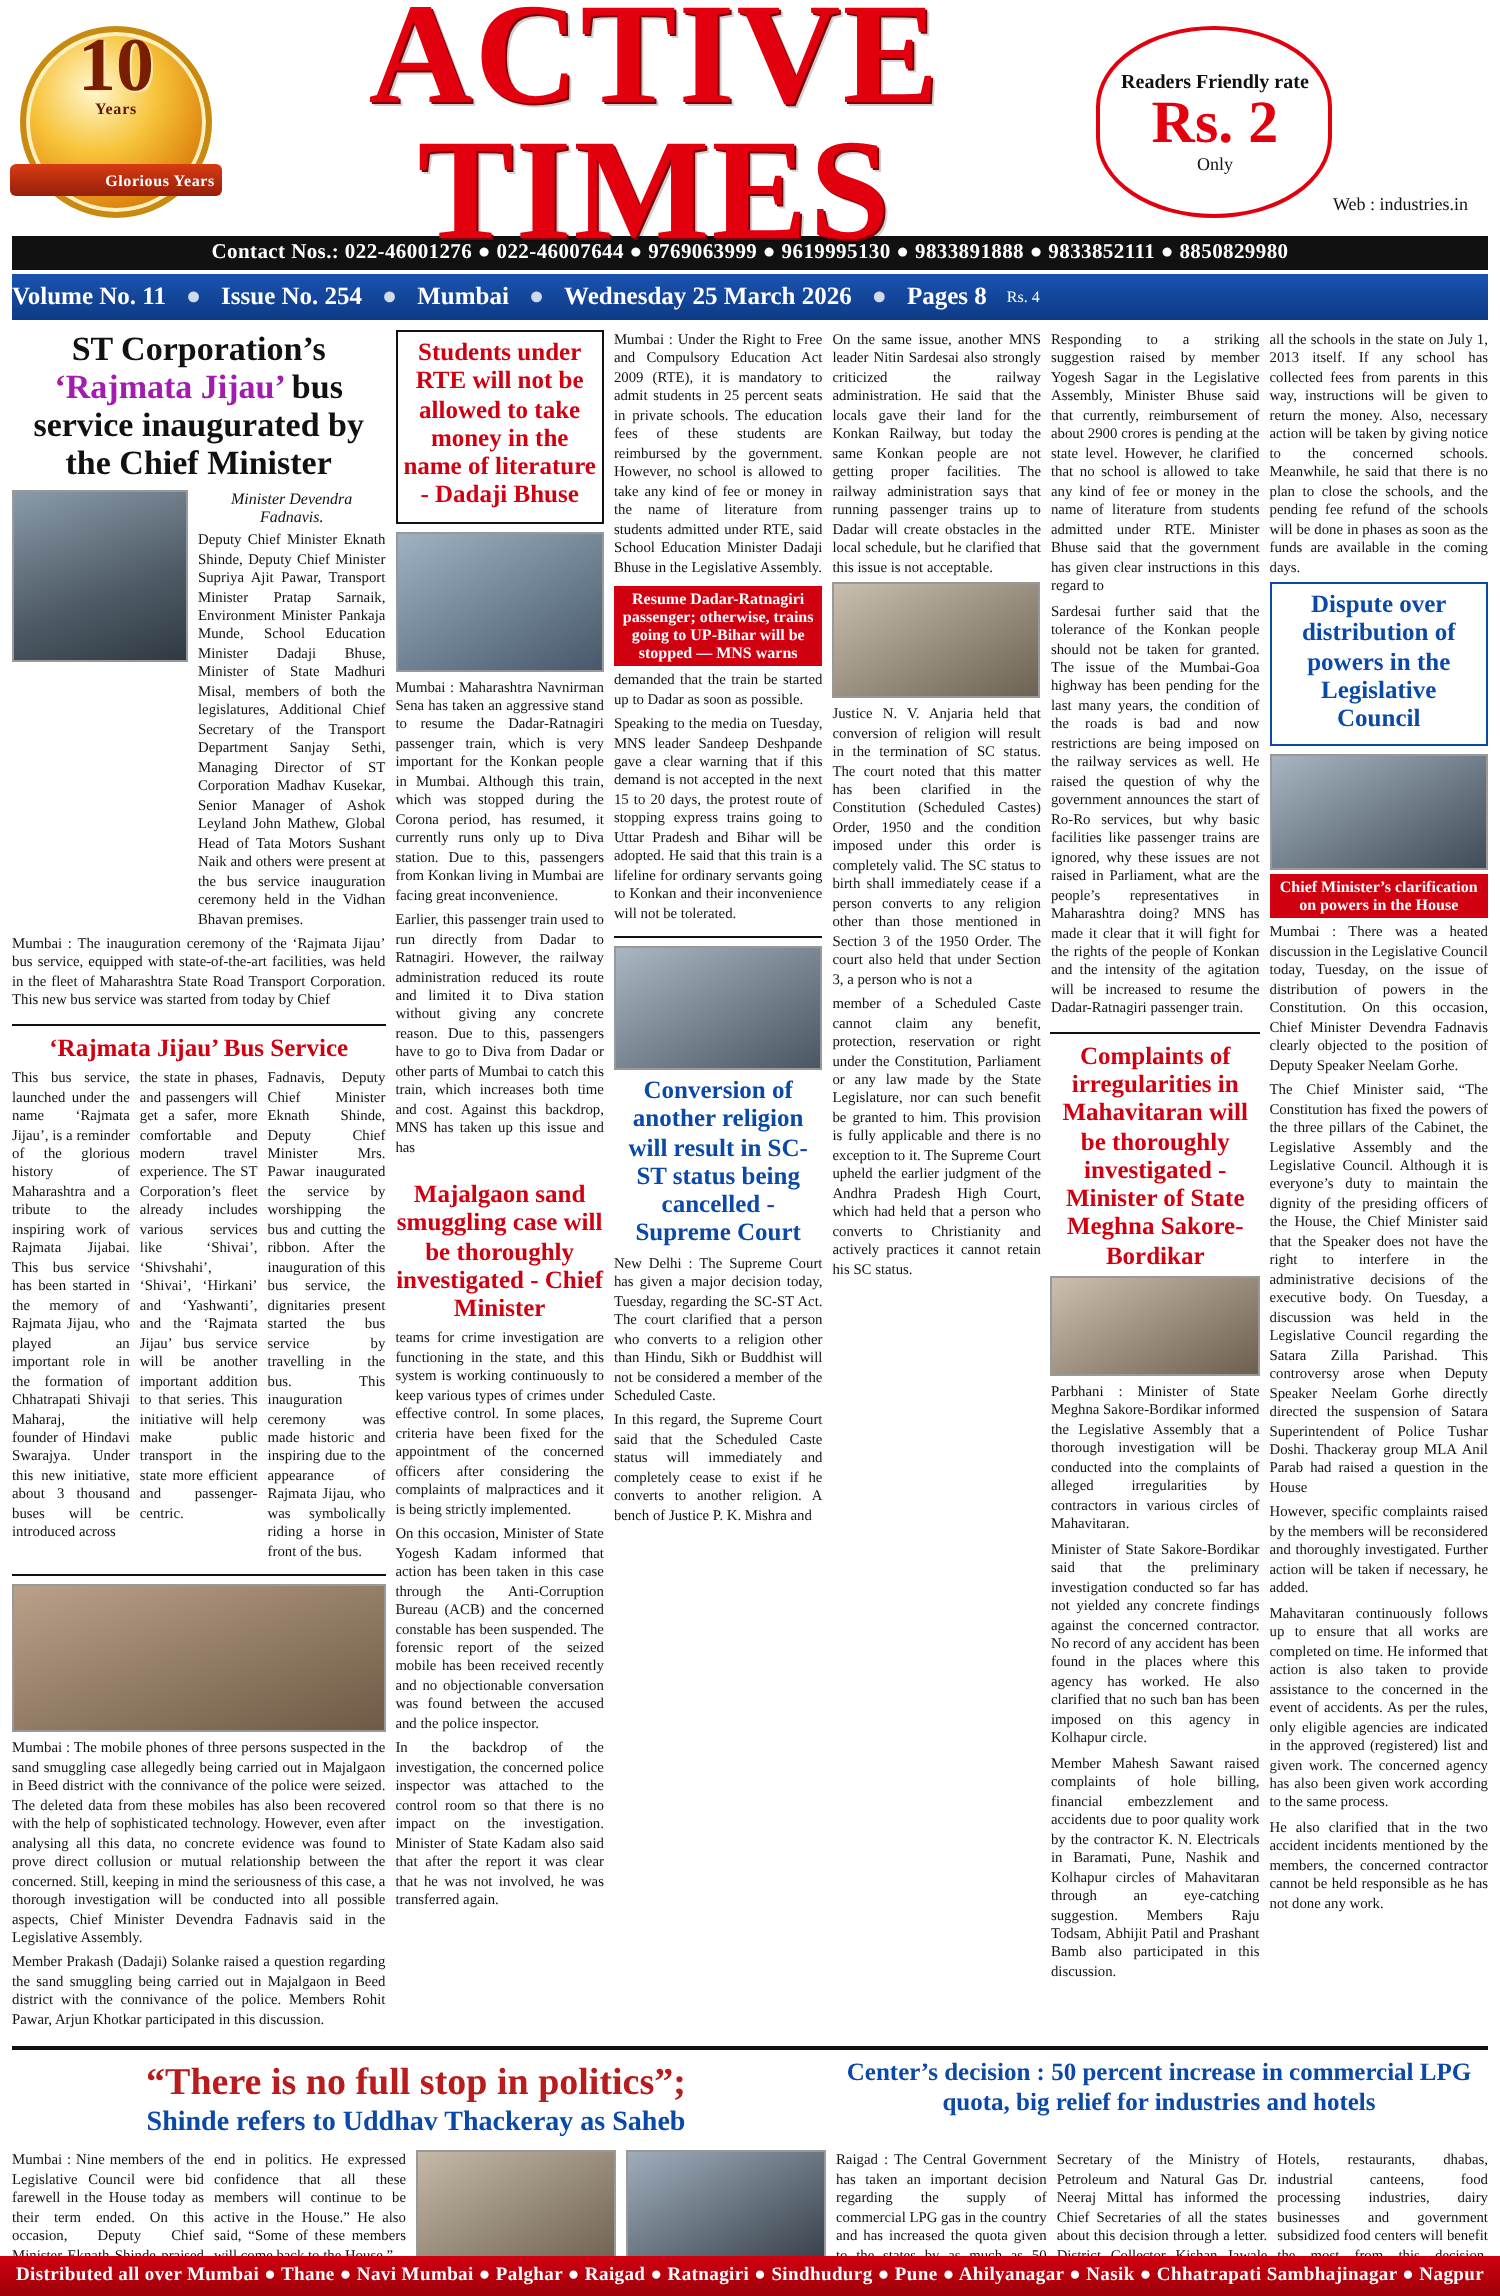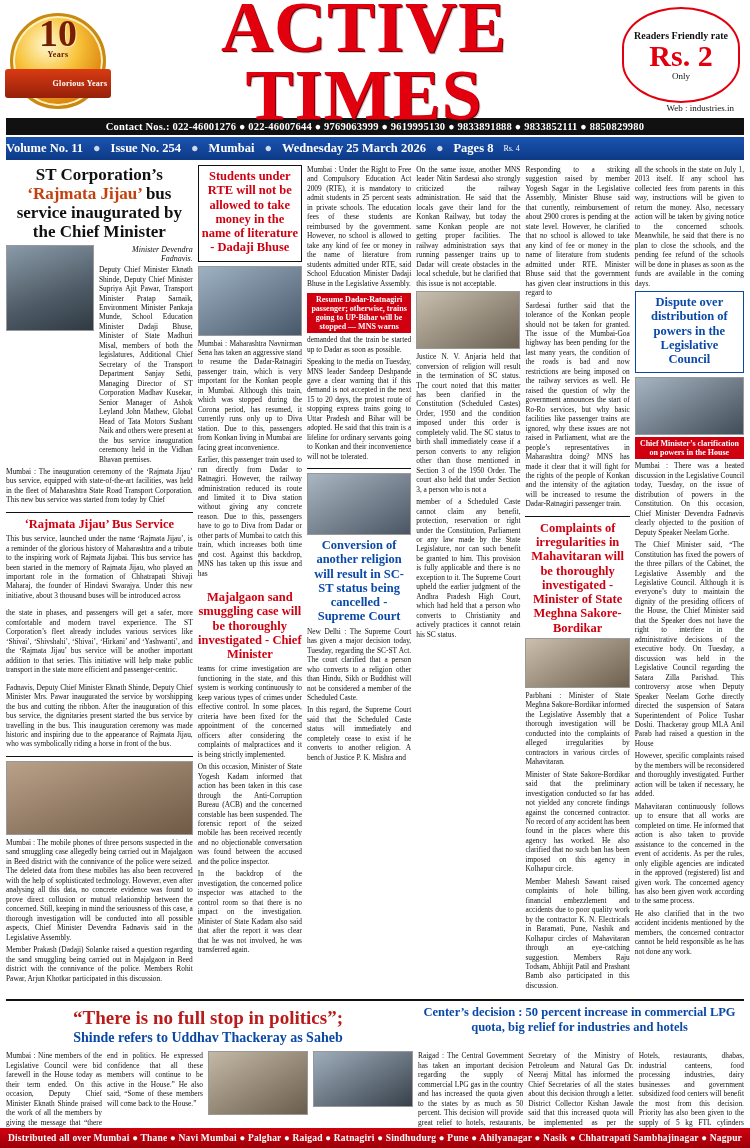--- a/index.html
+++ b/index.html
@@ -11,21 +11,21 @@
     color:#111;
     overflow:hidden;
   }
   .page { width:750px; height:1148px; position:relative; padding:0 6px; }
 
   
   .masthead { display:flex; align-items:center; justify-content:space-between; padding:4px 4px 0 4px; height:118px; }
   .logo-badge { width:96px; height:96px; border-radius:50%; background:radial-gradient(circle at 38% 32%, #fff8d0 0%, #f7c33a 38%, #e08a12 70%, #b45c06 100%); border:3px solid #c98a12; display:flex; flex-direction:column; align-items:center; justify-content:flex-start; position:relative; box-shadow:0 0 0 2px #fdf0c0 inset; }
   .logo-num { font-family:"Liberation Serif", serif; font-size:38px; font-weight:bold; color:#7a1d05; line-height:0.9; text-shadow:1px 1px 0 #ffe9a8; }
   .logo-sub { font-size:8px; font-weight:bold; color:#5c1605; letter-spacing:.4px; }
-  .ribbon { position:absolute; bottom:8px; left:-8px; right:-8px; height:29px; background:linear-gradient(#d83b12,#96200a); color:#fff; font-size:8px; font-weight:bold; display:flex; align-items:center; justify-content:center; border-radius:3px; letter-spacing:.3px;padding-left:44px; }
+  .ribbon { position:absolute; bottom:8px; left:-8px; right:-8px; height:16px; background:linear-gradient(#d83b12,#96200a); color:#fff; font-size:8px; font-weight:bold; display:flex; align-items:center; justify-content:center; border-radius:3px; letter-spacing:.3px;padding-left:44px; }
   .title-wrap { flex:1; text-align:center; }
   .paper-title { font-family:"Liberation Serif", serif; font-weight:bold; font-size:72px; line-height:0.95; color:#e2000f; letter-spacing:1px; text-shadow:1px 1px 0 #7c0008, 2px 2px 0 rgba(0,0,0,.18); }
   .rate-box { width:118px; height:96px; border:2px solid #e2000f; border-radius:50%/42%; display:flex; flex-direction:column; align-items:center; justify-content:center; background:#fff; }
   .rate-top { font-size:10px; font-weight:bold; color:#111; line-height:1.1; text-align:center; }
   .rate-main { font-size:30px; font-weight:bold; color:#e2000f; line-height:1; }
   .rate-only { font-size:9px; color:#111; }
   .web-line { text-align:right; font-size:9px; padding:0 6px 2px 0; color:#111; }
 
   .contact-bar { background:#111; color:#fff; text-align:center; font-size:10.5px; font-weight:bold; padding:3px 0; letter-spacing:.2px; }
   .issue-bar { background:linear-gradient(#1a53b0,#0d3a86); color:#fff; display:flex; align-items:center; justify-content:flex-start; gap:10px; font-size:12.5px; font-weight:bold; padding:4px 0; margin-top:2px; }
@@ -35,27 +35,27 @@
   
   .content { display:flex; gap:5px; margin-top:5px; }
   .col { display:flex; flex-direction:column; }
   .c1 { width:188px; }
   .c2 { width:105px;align-items:center; }
   .c3 { width:105px; }
   .c4 { width:105px; }
   .c5 { width:105px; }
   .c6 { width:110px; }
 
-  .hl-red { color:#c2410c; }
+  .hl-red { color:#a21caf; }
 
   h1.lead { font-size:17px; line-height:1.12; font-weight:bold; margin:0 0 4px 0; color:#111; text-align:center; }
   h2.head { font-size:12.5px; line-height:1.14; font-weight:bold; margin:0 0 3px 0; text-align:center; }
   h2.head.red { color:#d10010; }
   h2.head.blue { color:#0a49a8; }
-  .byline { font-size:8px; text-align:right; font-style:italic; margin-bottom:2px; }
+  .byline { font-size:8px; text-align:center; font-style:italic; margin-bottom:2px; }
 
   p.body { font-size:7.4px; line-height:1.28; text-align:justify; margin:0 0 3px 0; hyphens:auto; }
   .photo { width:100%; background:#c9c9c9; border:1px solid #999; display:block; }
   .photo.p1 { height:86px; background:linear-gradient(160deg,#8a9aa8,#4e5b66 60%,#2f3942); }
   .photo.p2 { height:74px; background:linear-gradient(160deg,#b9a089,#6f5a45); }
   .photo.p3 { height:70px; background:linear-gradient(150deg,#9fb2c4,#46586a); }
   .photo.p5 { height:62px; background:linear-gradient(150deg,#aab6c2,#4a5663); }
   .photo.p6 { height:58px; background:linear-gradient(150deg,#c8bfae,#6b6254); }
   .photo.p10 { height:50px; background:linear-gradient(150deg,#cdbfae,#6d5f4e); }
   .photo.p11 { height:58px; background:linear-gradient(150deg,#a7b5c2,#404c58); }
@@ -82,21 +82,21 @@
 
   <div class="masthead">
     <div class="logo-badge">
       <div class="logo-num">10</div>
       <div class="logo-sub">Years</div>
       <div class="ribbon">Glorious Years</div>
     </div>
     <div class="title-wrap">
       <div class="paper-title">ACTIVE TIMES</div>
     </div>
-    <div style="display:flex;flex-direction:column;align-items:flex-end;">
+    <div style="display:flex;flex-direction:row;align-items:flex-end;">
       <div class="rate-box">
         <div class="rate-top">Readers
 Friendly rate</div>
         <div class="rate-main">Rs. 2</div>
         <div class="rate-only">Only</div>
       </div>
       <div class="web-line">Web : industries.in</div>
     </div>
   </div>
 
@@ -127,21 +127,21 @@
         </div>
         <div style="flex:1;">
           <div class="byline">Minister Devendra Fadnavis.</div>
           <p class="body">Deputy Chief Minister Eknath Shinde, Deputy Chief Minister Supriya Ajit Pawar, Transport Minister Pratap Sarnaik, Environment Minister Pankaja Munde, School Education Minister Dadaji Bhuse, Minister of State Madhuri Misal, members of both the legislatures, Additional Chief Secretary of the Transport Department Sanjay Sethi, Managing Director of ST Corporation Madhav Kusekar, Senior Manager of Ashok Leyland John Mathew, Global Head of Tata Motors Sushant Naik and others were present at the bus service inauguration ceremony held in the Vidhan Bhavan premises.</p>
         </div>
       </div>
       <p class="body">Mumbai : The inauguration ceremony of the ‘Rajmata Jijau’ bus service, equipped with state-of-the-art facilities, was held in the fleet of Maharashtra State Road Transport Corporation. This new bus service was started from today by Chief</p>
 
       <div class="rule"></div>
       <h2 class="head red">‘Rajmata Jijau’ Bus Service</h2>
-      <div style="display:flex;gap:5px;flex-direction:column;">
+      <div style="display:flex;gap:5px;">
         <p class="body" style="flex:1">This bus service, launched under the name ‘Rajmata Jijau’, is a reminder of the glorious history of Maharashtra and a tribute to the inspiring work of Rajmata Jijabai. This bus service has been started in the memory of Rajmata Jijau, who played an important role in the formation of Chhatrapati Shivaji Maharaj, the founder of Hindavi Swarajya. Under this new initiative, about 3 thousand buses will be introduced across</p>
         <p class="body" style="flex:1">the state in phases, and passengers will get a safer, more comfortable and modern travel experience. The ST Corporation’s fleet already includes various services like ‘Shivai’, ‘Shivshahi’, ‘Shivai’, ‘Hirkani’ and ‘Yashwanti’, and the ‘Rajmata Jijau’ bus service will be another important addition to that series. This initiative will help make public transport in the state more efficient and passenger-centric.</p>
         <p class="body" style="flex:1">Fadnavis, Deputy Chief Minister Eknath Shinde, Deputy Chief Minister Mrs. Pawar inaugurated the service by worshipping the bus and cutting the ribbon. After the inauguration of this bus service, the dignitaries present started the bus service by travelling in the bus. This inauguration ceremony was made historic and inspiring due to the appearance of Rajmata Jijau, who was symbolically riding a horse in front of the bus.</p>
       </div>
 
       <div class="rule"></div>
       <div class="photo p2"></div>
       <p class="body" style="margin-top:3px">Mumbai : The mobile phones of three persons suspected in the sand smuggling case allegedly being carried out in Majalgaon in Beed district with the connivance of the police were seized. The deleted data from these mobiles has also been recovered with the help of sophisticated technology. However, even after analysing all this data, no concrete evidence was found to prove direct collusion or mutual relationship between the concerned. Still, keeping in mind the seriousness of this case, a thorough investigation will be conducted into all possible aspects, Chief Minister Devendra Fadnavis said in the Legislative Assembly.</p>
       <p class="body">Member Prakash (Dadaji) Solanke raised a question regarding the sand smuggling being carried out in Majalgaon in Beed district with the connivance of the police. Members Rohit Pawar, Arjun Khotkar participated in this discussion.</p>
     </div>

